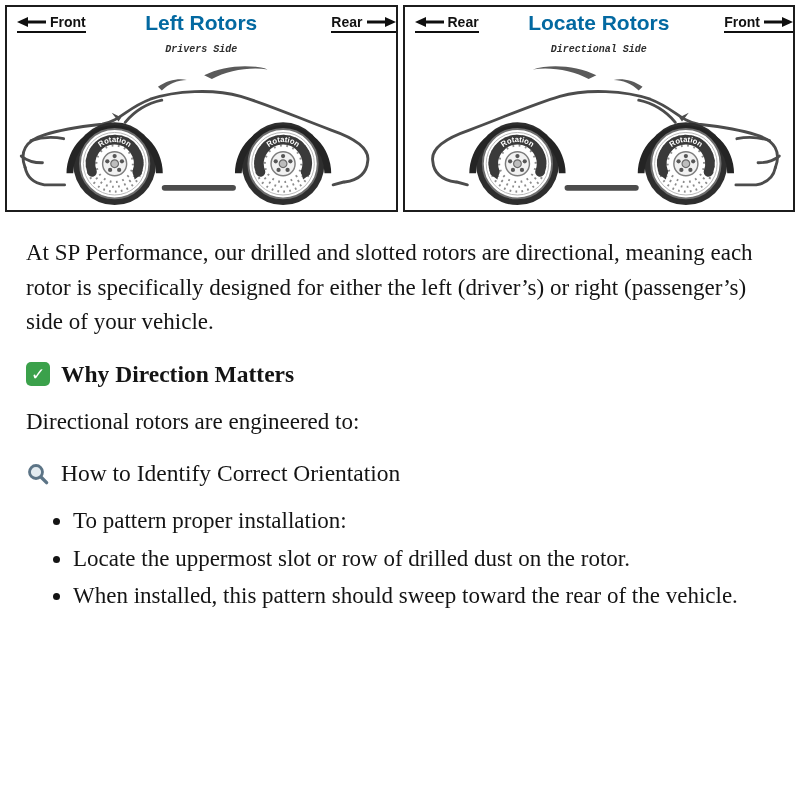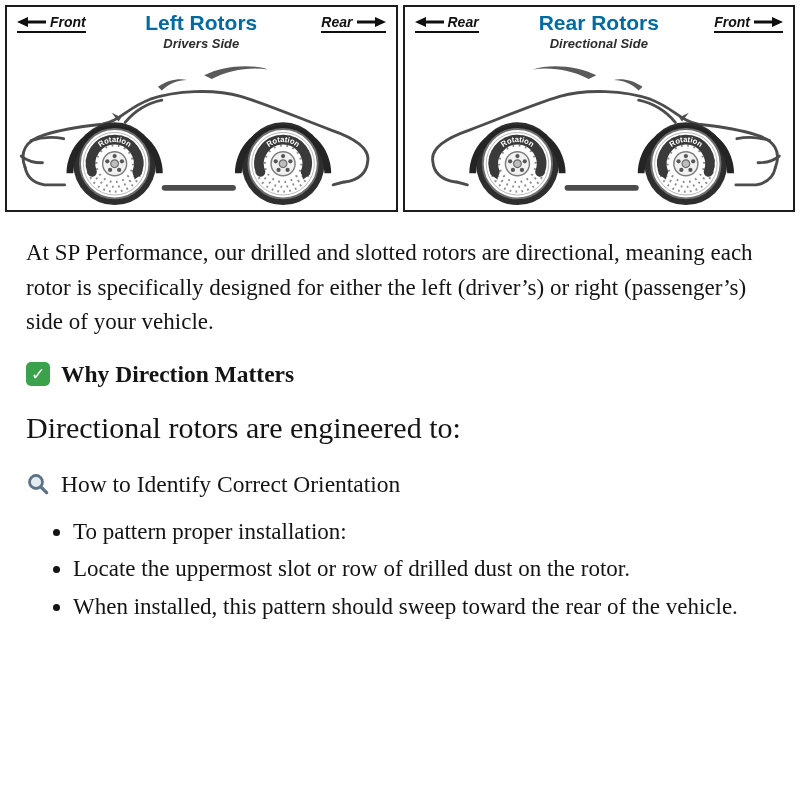--- a/index.html
+++ b/index.html
@@ -2,35 +2,35 @@
 <html><head>
 <meta charset="utf-8">
 <style>
   * { box-sizing: border-box; margin: 0; padding: 0; }
   html, body { width: 800px; height: 800px; overflow: hidden; background: #ffffff; }
   body { font-family: "Liberation Serif", serif; color: #141414; }
 
   
   .diagram-row { display: flex; gap: 5px; padding: 5px 5px 0 5px; }
   .panel { flex: 1; height: 207px; border: 2px solid #1c1c1c; position: relative; background: #fff; }
-  .panel-top { display: flex; justify-content: space-between; align-items: center; padding: 7px 10px 0 10px; position: relative; z-index: 2; font-style: italic; }
+  .panel-top { display: flex; justify-content: space-between; align-items: center; padding: 7px 0 0 10px; position: relative; z-index: 2; }
   .corner-label { display: inline-flex; align-items: center; gap: 3px; border-bottom: 2.5px solid #0f0f0f; padding-bottom: 1px;
                   font-family: "Liberation Sans", sans-serif; font-weight: bold; font-size: 14px; color: #111; }
   .title-block { position: absolute; left: 0; right: 0; top: 4px; text-align: center; pointer-events: none; z-index: 1; }
   .panel-title { font-family: "Liberation Sans", sans-serif; font-weight: bold; font-size: 21px; color: #0369a1; }
-  .panel-subtitle { font-family: Liberation Sans, sans-serif; font-weight: bold; font-style: italic; font-size: 13px; color: #2e2e2e; margin-top: 1px; }
+  .panel-subtitle { font-family: Liberation Mono, monospace; font-weight: bold; font-style: italic; font-size: 10px; color: #2e2e2e; margin-top: 9px; }
   .car { position: absolute; left: 0; bottom: 2px; width: 100%; height: 154px; display: block; }
 
   
   .content { padding: 24px 36px 0 26px; }
   .intro { font-size: 23px; line-height: 1.5; }
   .section-heading { display: flex; align-items: center; gap: 11px; margin: 21px 0 17px 0; font-size: 23.5px; }
   .section-heading.bold { font-weight: bold; }
   .section-heading.normal { font-weight: normal; }
-  .lead { font-size: 30px; line-height: 1.5; margin-bottom: 10px; }
+  .lead { font-size: 23px; line-height: 1.5; margin-bottom: 10px; }
   ul.bullets { margin: 0 0 12px 0; padding-left: 47px; }
   ul.bullets li { font-size: 23px; line-height: 1.5; margin: 3px 0; }
 
   
   .check-icon { width: 24px; height: 24px; border-radius: 5px; background: #3BA14B; color: #ffffff;
                 display: inline-flex; align-items: center; justify-content: center;
                 font-family: "DejaVu Sans", sans-serif; font-size: 17px; font-weight: bold; flex: 0 0 auto; }
   .magnifier-icon { width: 24px; height: 24px; flex: 0 0 auto; }
 </style>
 </head>
@@ -107,21 +107,21 @@
       <g transform="translate(278,114)">
         <text font-size="8" font-weight="bold" fill="#ffffff" font-family="Liberation Sans, sans-serif">
           <textPath href="#rotArcText" startOffset="50%" text-anchor="middle">Rotation</textPath>
         </text>
       </g>
     </svg>
   </div>
 
   <div class="panel">
     <div class="title-block">
-      <div class="panel-title">Rear Rotors</div>
+      <div class="panel-title">Locate Rotors</div>
       <div class="panel-subtitle">Directional Side</div>
     </div>
     <div class="panel-top">
       <span class="corner-label">
         <svg width="30" height="10" viewBox="0 0 30 10">
           <line x1="29" y1="5" x2="9" y2="5" stroke="#0f0f0f" stroke-width="3"></line>
           <polygon points="0,5 11,0 11,10" fill="#0f0f0f"></polygon>
         </svg>
         <span>Rear</span>
       </span>

